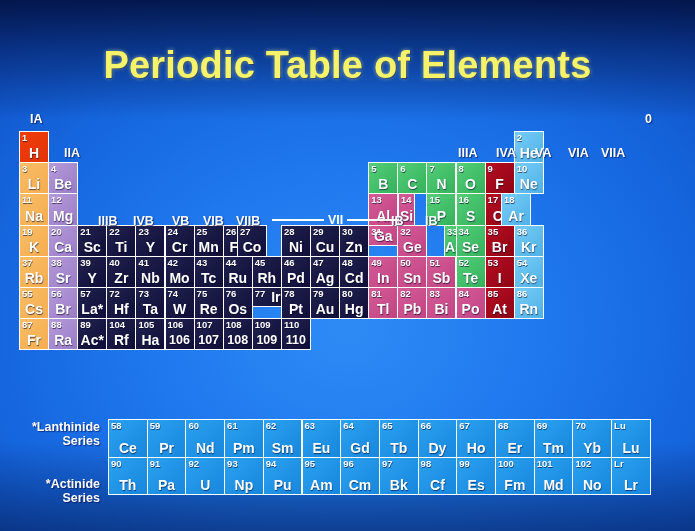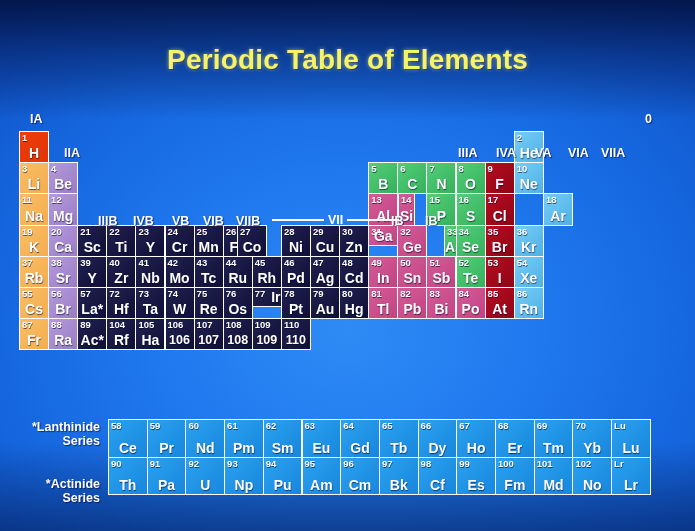--- a/index.html
+++ b/index.html
@@ -38,21 +38,21 @@
     background: linear-gradient(to top, rgba(3,22,75,0.55) 0%, rgba(8,50,140,0.0) 100%);
     pointer-events: none;
   }
 
   .title {
     position: absolute;
     left: 0;
     top: 44px;
     width: 695px;
     text-align: center;
-    font-size: 28px;
+    font-size: 38px;
     font-weight: bold;
     color: #f5f36a;
     letter-spacing: 0.2px;
     text-shadow: 0 0 4px rgba(255,255,160,0.55), 1px 1px 1px rgba(0,0,40,0.55);
     z-index: 5;
   }
 
   
   .glabel {
     position: absolute;
@@ -217,21 +217,21 @@
         <span class="sym">P</span>
       </div>
       <div class="cell" style="left: 455.5px; top: 193.4px; width: 30.1px; height: 32.2px; background: linear-gradient(135deg, rgb(84, 207, 120), rgb(53, 177, 92));">
         <span class="num">16</span>
         <span class="sym">S</span>
       </div>
       <div class="cell" style="left: 484.6px; top: 193.4px; width: 30.1px; height: 32.2px; background: linear-gradient(135deg, rgb(184, 12, 34), rgb(142, 5, 20));">
         <span class="num">17</span>
         <span class="sym">Cl</span>
       </div>
-      <div class="cell" style="left: 543px; top: 193.4px; width: 30.1px; height: 32.2px; background: linear-gradient(135deg, rgb(118, 205, 246), rgb(79, 177, 230));">
+      <div class="cell" style="left: 501px; top: 193.4px; width: 30.1px; height: 32.2px; background: linear-gradient(135deg, rgb(118, 205, 246), rgb(79, 177, 230));">
         <span class="num">18</span>
         <span class="sym">Ar</span>
       </div>
       <div class="cell" style="left: 19px; top: 224.6px; width: 30.1px; height: 32.2px; background: linear-gradient(135deg, rgb(248, 189, 102), rgb(245, 173, 78));">
         <span class="num">19</span>
         <span class="sym">K</span>
       </div>
       <div class="cell" style="left: 48.1px; top: 224.6px; width: 30.1px; height: 32.2px; background: linear-gradient(135deg, rgb(181, 154, 218), rgb(154, 124, 198));">
         <span class="num">20</span>
         <span class="sym">Ca</span>

